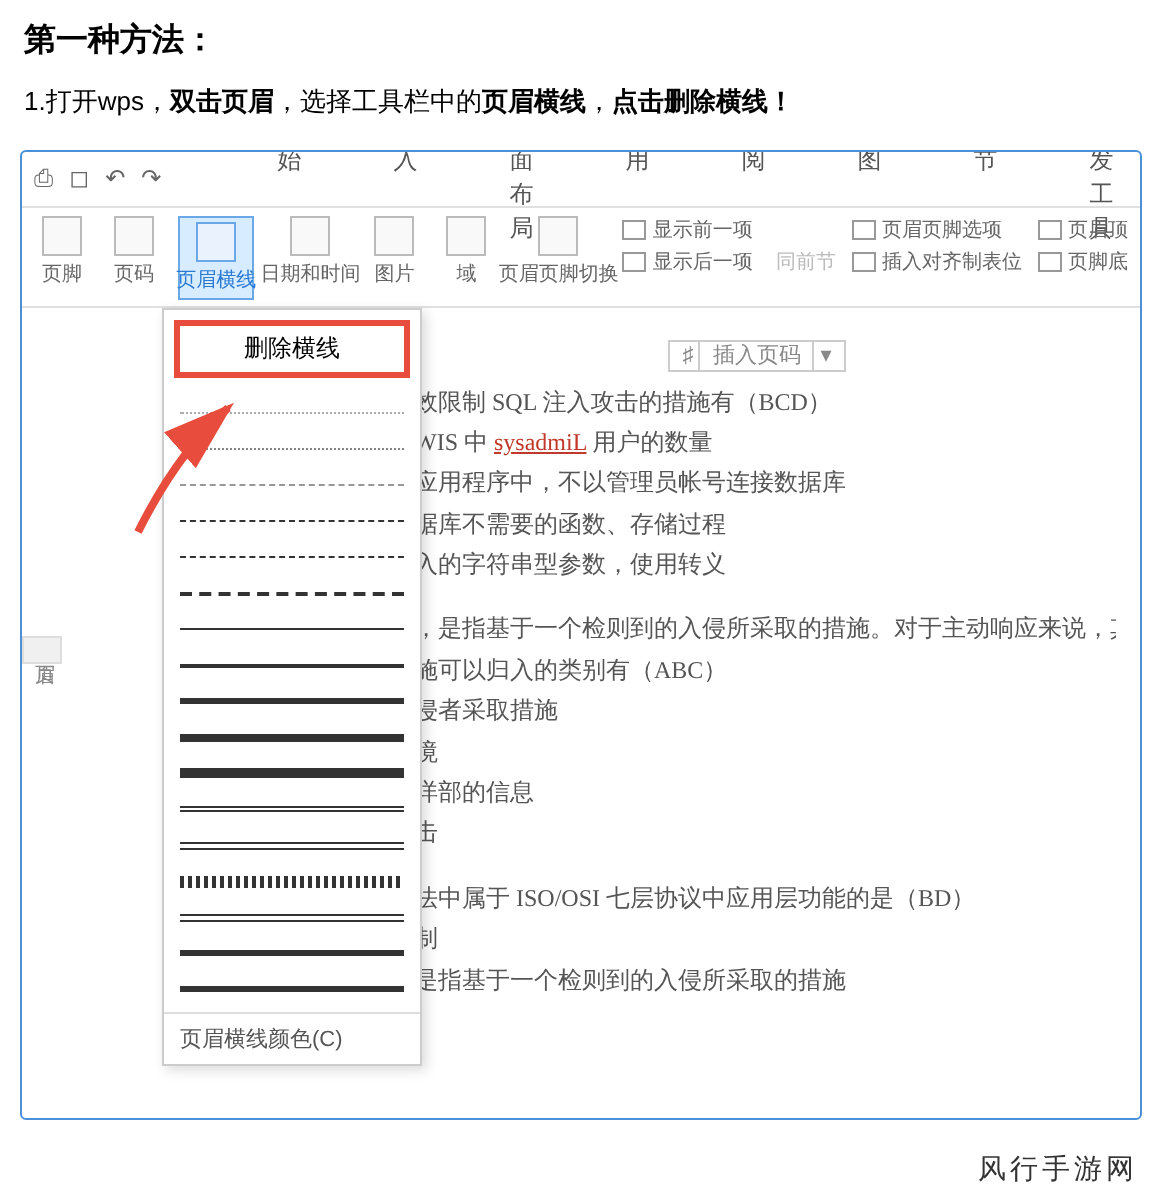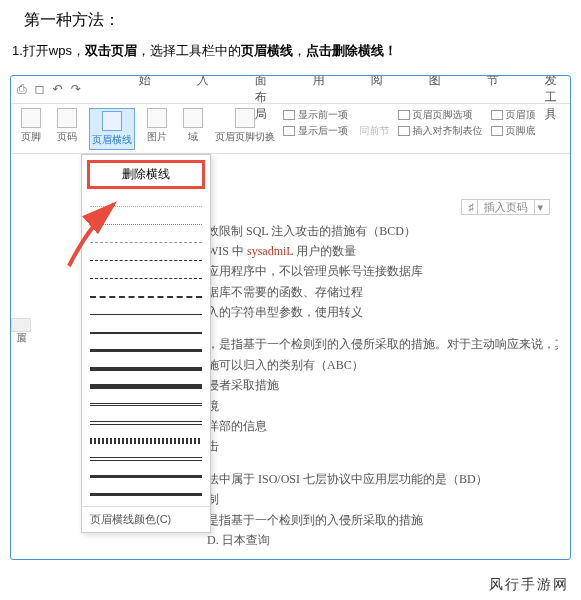--- a/index.html
+++ b/index.html
@@ -1,18 +1,18 @@
 <!DOCTYPE html>
 <html><head>
   <meta charset="utf-8">
   <style>
     * { margin: 0; padding: 0; box-sizing: border-box; }
     body { font-family: "Microsoft YaHei", sans-serif; width: 581px; height: 600px; background: #fff; position: relative; overflow: hidden; }
     
-    .method-title { font-size: 16px; font-weight: normal; padding: 10px 12px 6px; margin-left: 12px; }
+    .method-title { font-size: 16px; font-weight: bold; padding: 10px 12px 6px; }
     .instruction { font-size: 13px; padding: 4px 12px 14px; line-height: 1.5; }
     .instruction b { font-weight: bold; }
     
     .app-frame { border: 1px solid #4a90d9; border-radius: 3px; margin: 0 10px; height: 485px; overflow: hidden; position: relative; background: #fff; }
     
     .toolbar-top { display: flex; align-items: center; height: 28px; border-bottom: 1px solid #e0e0e0; gap: 8px; padding: 0 6px; }
     .tb-icon { width: 16px; height: 16px; display: flex; align-items: center; justify-content: center; color: #666; font-size: 12px; }
     .tb-sep { width: 1px; height: 16px; background: #ddd; }
     .menu-tabs { display: flex; gap: 14px; font-size: 12px; color: #555; flex: 1; padding-left: 10px; }
     .menu-tab { cursor: pointer; margin-left: 32px; }
@@ -33,24 +33,24 @@
     .delete-btn { margin: 5px; border: 3px solid #e74c3c; padding: 3px 10px; font-size: 12px; text-align: center; background: #fff; }
     .line-samples { padding: 4px 8px 2px; }
     .line-sample { height: 18px; display: flex; align-items: center; }
     .ls { width: 100%; border-top-width: 1px; border-top-color: #333; }
     .dropdown-footer { border-top: 1px solid #ddd; padding: 5px 8px; font-size: 11px; color: #555; }
     
     .red-arrow { position: absolute; left: 48px; top: 120px; z-index: 11; }
     
     .doc-area { position: absolute; left: 188px; top: 84px; right: 4px; bottom: 4px; padding: 10px 8px; font-size: 12px; color: #555; font-family: "SimSun", serif; }
     .side-tab { position: absolute; left: 0; top: 242px; writing-mode: vertical-lr; background: #f0f0f0; border: 1px solid #ddd; font-size: 10px; padding: 6px 2px; color: #888; }
-    .insert-pg { text-align: right; font-size: 11px; color: #888; margin-bottom: 6px; padding-right: 8px; margin-top: 30px; }
+    .insert-pg { text-align: center; font-size: 11px; color: #888; margin-bottom: 6px; padding-right: 8px; }
     .insert-pg span { border: 1px solid #ccc; padding: 1px 6px; }
     .doc-line { line-height: 1.7; white-space: nowrap; overflow: hidden; }
-    .red-underline { color: #c0392b; }
+    .red-underline { color: #c0392b; text-decoration: underline; }
     .doc-gap { height: 12px; }
     
     .watermark { position: absolute; right: 12px; bottom: 6px; font-size: 14px; color: #333; font-family: "SimSun", serif; letter-spacing: 2px; }
   </style>
 </head>
 <body>
 
 <div class="method-title">第一种方法：</div>
 <div class="instruction">
   <span>1.打开wps，</span><b>双击页眉</b><span>，选择工具栏中的</span><b>页眉横线</b><span>，</span><b>点击删除横线！</b>
@@ -83,20 +83,24 @@
         <div class="ribbon-icon"></div>
         <div class="ribbon-label">页脚</div>
       </div>
     <div class="ribbon-group">
         <div class="ribbon-icon"></div>
         <div class="ribbon-label">页码</div>
       </div>
     <div class="ribbon-group ribbon-hl">
         <div class="ribbon-icon blue"></div>
         <div class="ribbon-label" style="color:#2a7ad4">页眉横线</div>
+      </div>
+    <div class="ribbon-group">
+        <div class="ribbon-icon"></div>
+        <div class="ribbon-label">日期和时间</div>
       </div>
     <div class="ribbon-group">
         <div class="ribbon-icon"></div>
         <div class="ribbon-label">图片</div>
       </div>
     <div class="ribbon-group">
         <div class="ribbon-icon"></div>
         <div class="ribbon-label">域</div>
       </div>
     <div class="ribbon-group">
@@ -212,18 +216,17 @@
     <div class="doc-line">，是指基于一个检则到的入侵所采取的措施。对于主动响应来说，其</div>
     <div class="doc-line">施可以归入的类别有（ABC）</div>
     <div class="doc-line">侵者采取措施</div>
     <div class="doc-line">境</div>
     <div class="doc-line">详部的信息</div>
     <div class="doc-line">击</div>
     <div class="doc-gap"></div>
     <div class="doc-line">法中属于 ISO/OSI 七层协议中应用层功能的是（BD）</div>
     <div class="doc-line">制</div>
     <div class="doc-line">是指基于一个检则到的入侵所采取的措施</div>
-    <div class="doc-line">D. 日本查询</div>
   </div>
 
 </div>
 
 <div class="watermark">风行手游网</div>
 
 </body></html>

